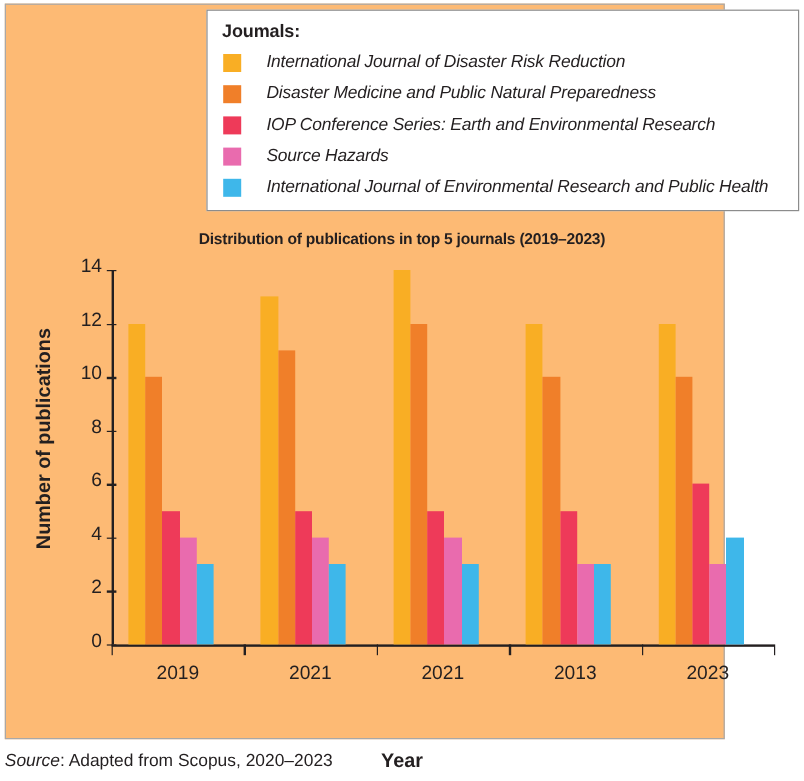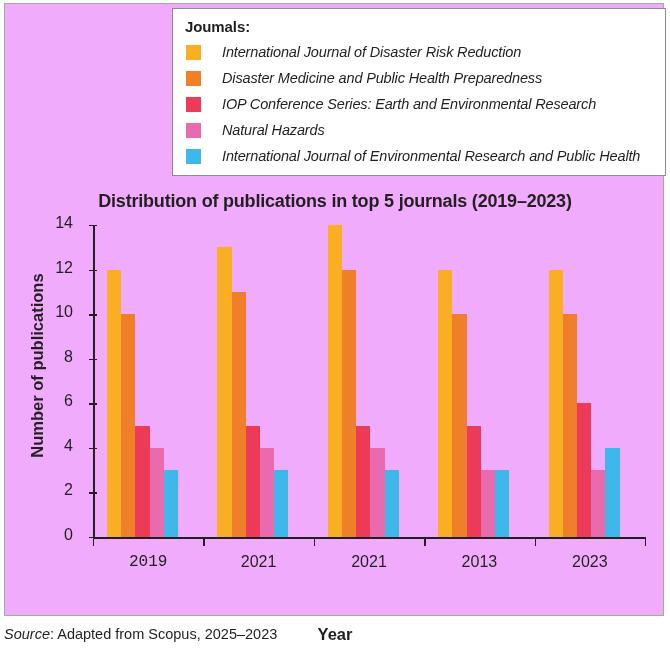--- a/index.html
+++ b/index.html
@@ -17,25 +17,25 @@
     height: 651px;
     overflow: hidden;
     background: #ffffff;
   }
 
   
   .panel {
     position: absolute;
     left: 4px;
     top: 3px;
-    width: 660px;
+    width: 600px;
     height: 613px;
     border: 1px solid #a8a8a8;
     box-sizing: border-box;
-    background: #f0abfc;
+    background: #fdba74;
   }
 
   
   .legend-box {
     position: absolute;
     left: 167px;
     top: 4px;
     width: 494px;
     height: 168px;
     border: 1px solid #8c8c8c;
@@ -70,21 +70,21 @@
     letter-spacing: -0.15px;
   }
 
   
   .chart-title {
     position: absolute;
     left: 0;
     top: 187px;
     width: 660px;
     text-align: center;
-    font-size: 18px;
+    font-size: 13px;
     font-weight: bold;
     color: #231f20;
     letter-spacing: -0.2px;
   }
 
   
   
   .plot {
     position: absolute;
     left: 84px;   
@@ -111,21 +111,21 @@
   .ytick {
     position: absolute;
     left: -4px;
     width: 8px;
     height: 1.4px;
     background: #231f20;
   }
   .ytick-label {
     position: absolute;
     right: 100%;
-    margin-right: 16px;
+    margin-right: 4px;
     top: -11px;
     font-size: 16px;
     color: #231f20;
     white-space: nowrap;
   }
   .xtick {
     position: absolute;
     top: 317px;
     width: 1.4px;
     height: 9px;
@@ -188,29 +188,29 @@
 
     <div class="legend-box">
       <div class="legend-title">Joumals:</div>
       <div id="legend-rows">
           <div class="legend-row">
             <span class="legend-swatch" style="background: rgb(249, 174, 36);"></span>
             <span class="legend-label">International Journal of Disaster Risk Reduction</span>
           </div>
           <div class="legend-row">
             <span class="legend-swatch" style="background: rgb(240, 127, 41);"></span>
-            <span class="legend-label">Disaster Medicine and Public Health Preparedness</span>
+            <span class="legend-label">Disaster Medicine and Public Natural Preparedness</span>
           </div>
           <div class="legend-row">
             <span class="legend-swatch" style="background: rgb(238, 58, 89);"></span>
             <span class="legend-label">IOP Conference Series: Earth and Environmental Research</span>
           </div>
           <div class="legend-row">
             <span class="legend-swatch" style="background: rgb(233, 107, 174);"></span>
-            <span class="legend-label">Natural Hazards</span>
+            <span class="legend-label">Source Hazards</span>
           </div>
           <div class="legend-row">
             <span class="legend-swatch" style="background: rgb(62, 183, 234);"></span>
             <span class="legend-label">International Journal of Environmental Research and Public Health</span>
           </div>
         </div>
     </div>
 
     <div class="chart-title">Distribution of publications in top 5 journals (2019–2023)</div>
 
@@ -272,28 +272,28 @@
           <div class="bar" title="IOP Conference Series: Earth and Environmental Science 2022: 5" style="left: 377.6px; width: 14.2px; height: 111.429px; background: rgb(238, 58, 89);"></div>
           <div class="bar" title="Natural Hazards 2022: 3" style="left: 391.8px; width: 14.2px; height: 66.8571px; background: rgb(233, 107, 174);"></div>
           <div class="bar" title="International Journal of Environmental Research and Public Health 2022: 3" style="left: 406px; width: 14.2px; height: 66.8571px; background: rgb(62, 183, 234);"></div>
           <div class="bar" title="International Journal of Disaster Risk Reduction 2023: 12" style="left: 459.6px; width: 14.2px; height: 267.429px; background: rgb(249, 174, 36);"></div>
           <div class="bar" title="Disaster Medicine and Public Health Preparedness 2023: 10" style="left: 473.8px; width: 14.2px; height: 222.857px; background: rgb(240, 127, 41);"></div>
           <div class="bar" title="IOP Conference Series: Earth and Environmental Science 2023: 6" style="left: 488px; width: 14.2px; height: 133.714px; background: rgb(238, 58, 89);"></div>
           <div class="bar" title="Natural Hazards 2023: 3" style="left: 502.2px; width: 14.2px; height: 66.8571px; background: rgb(233, 107, 174);"></div>
           <div class="bar" title="International Journal of Environmental Research and Public Health 2023: 4" style="left: 516.4px; width: 14.2px; height: 89.1429px; background: rgb(62, 183, 234);"></div>
         </div>
       <div id="xlabels">
-          <div class="xtick-label" style="left: 59.2px; font-family: Liberation Mono, monospace;">2019</div>
+          <div class="xtick-label" style="left: 59.2px;">2019</div>
           <div class="xtick-label" style="left: 169.6px;">2021</div>
           <div class="xtick-label" style="left: 280px;">2021</div>
           <div class="xtick-label" style="left: 390.4px;">2013</div>
           <div class="xtick-label" style="left: 500.8px;">2023</div>
         </div>
     </div>
 
     <div class="axis-x-title">Year</div>
     <div class="axis-y-title">Number of publications</div>
   </div>
 
   <div class="source-line">
-    <span class="source-word">Source</span><span>: Adapted from Scopus, 2025–2023</span>
+    <span class="source-word">Source</span><span>: Adapted from Scopus, 2020–2023</span>
   </div>
 </div>
 
 </body></html>

